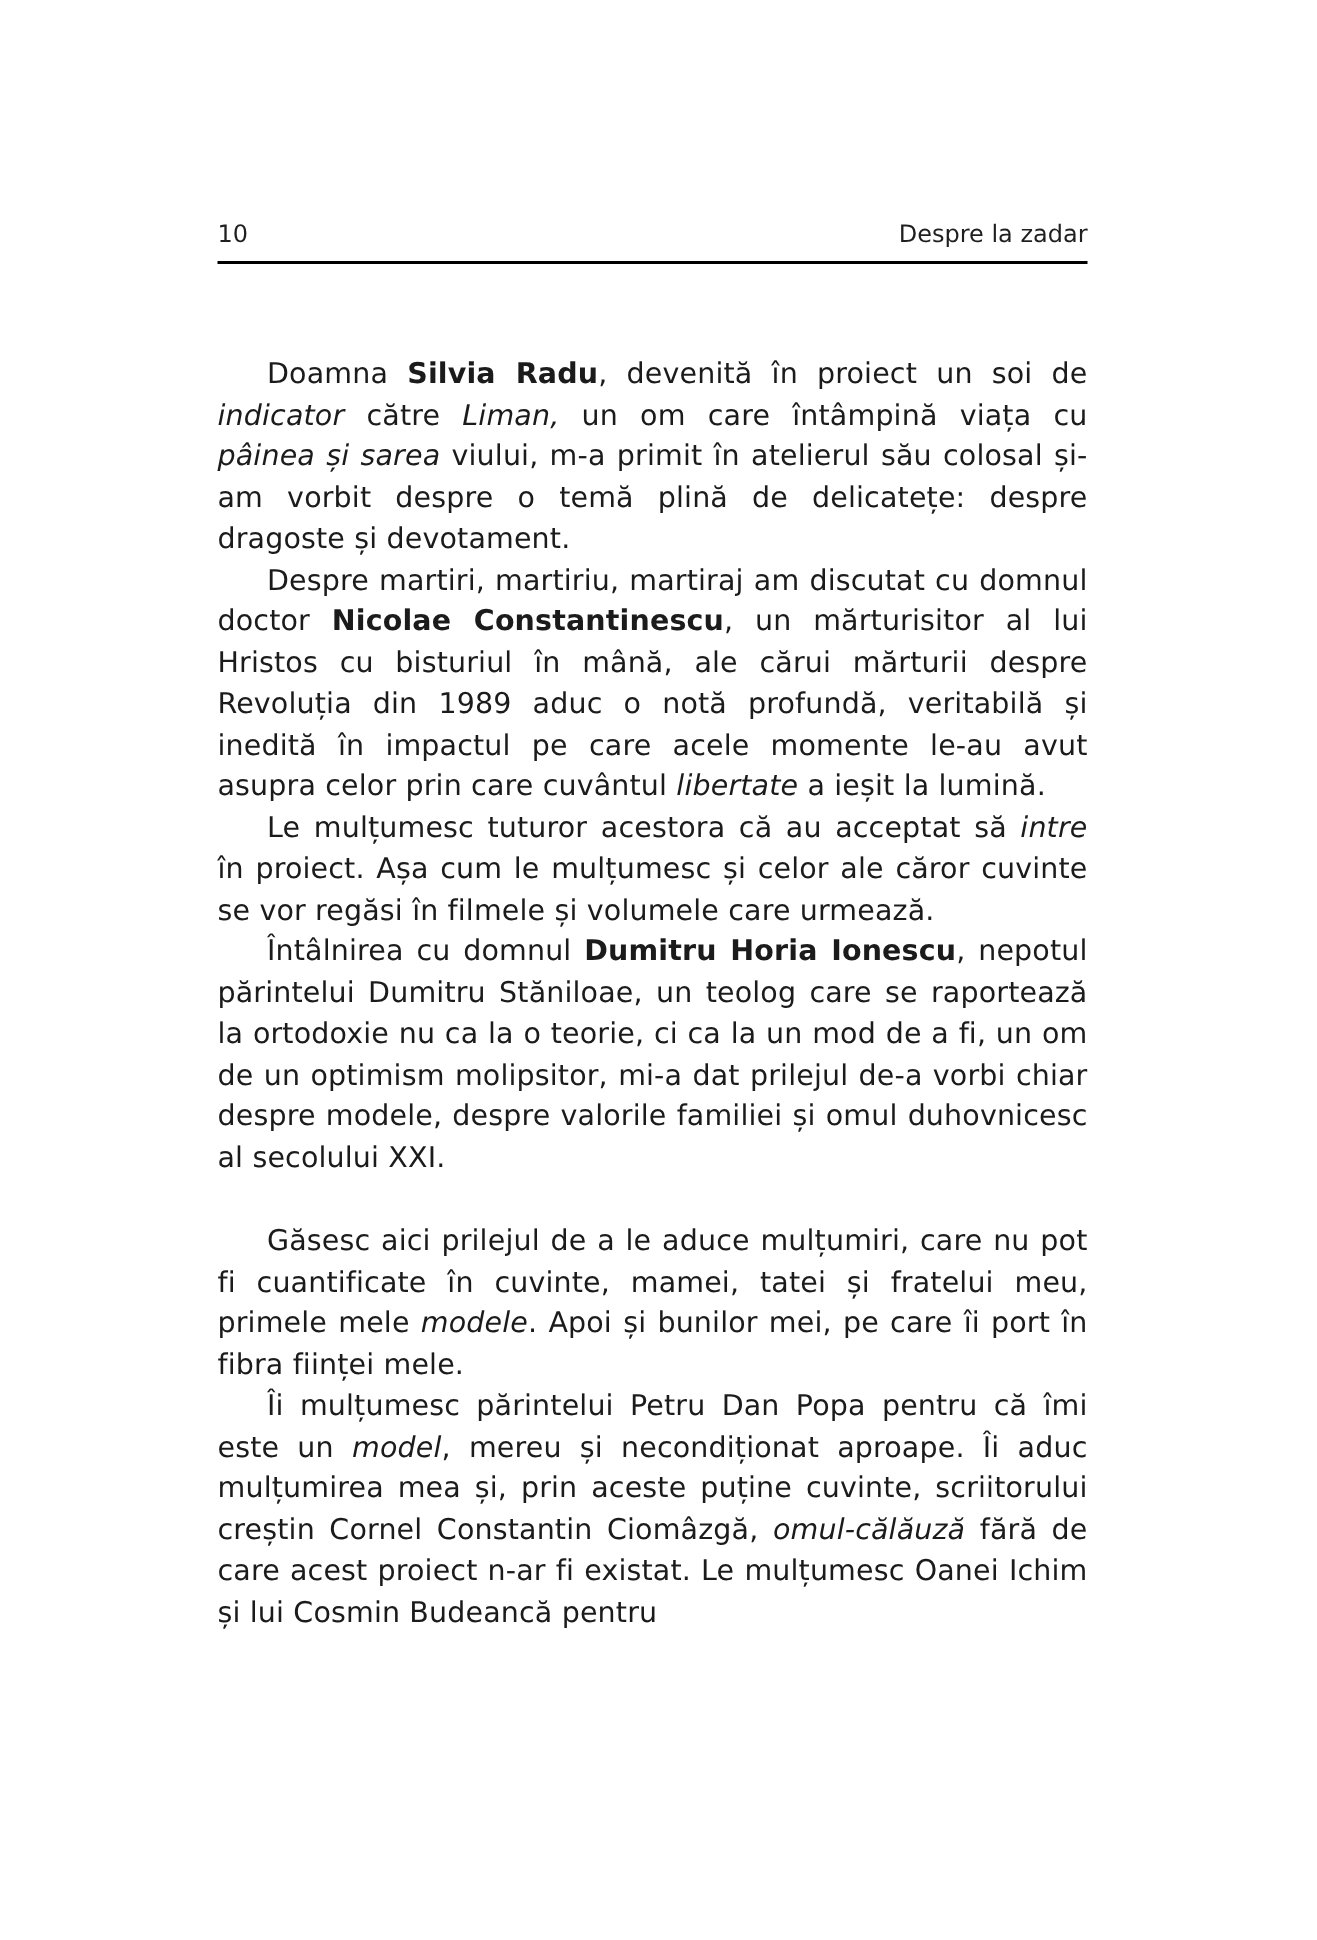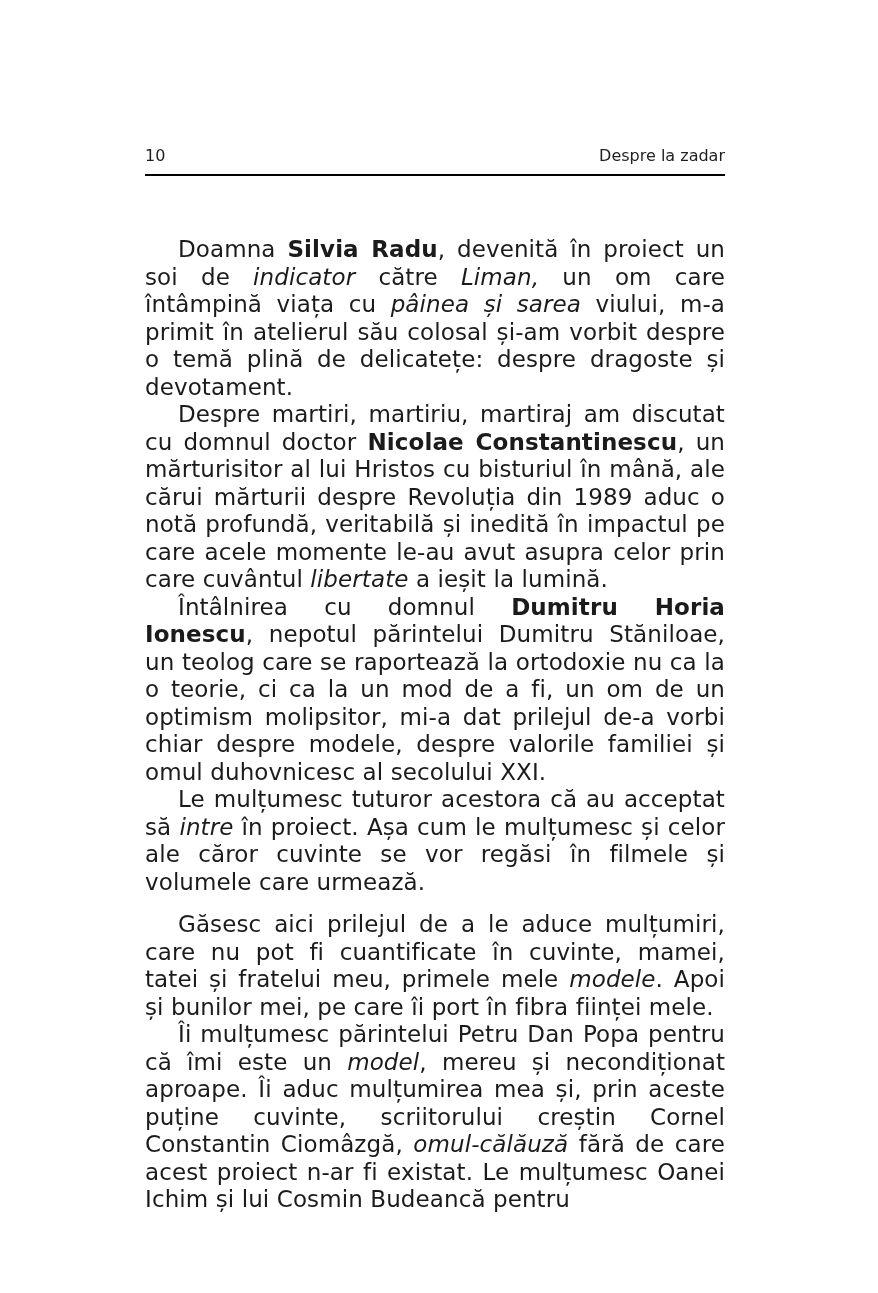--- a/index.html
+++ b/index.html
@@ -31,45 +31,45 @@
     line-height:20px;
     color:#1f1f1f;
   }
   .header-rule{
     margin-top:8px;
     height:0;
     border-bottom:2px solid var(--rule-color);
   }
   .page-body{
     margin-top:60px;
-    font-size:23px;
+    font-size:19px;
     line-height:27.5px;
     text-align:justify;
     letter-spacing:0.1px;
   }
   .para{
     margin:0;
     text-indent:33px;
   }
   .para.spaced{
-    margin-top:15px;
+    margin-top:28px;
   }
   .bold{font-weight:bold;}
   .italic{font-style:italic;}
 </style>
 </head>
 <body>
 
 <div class="page">
   <header class="page-header">
     <span class="page-number">10</span>
     <span class="running-title">Despre la zadar</span>
   </header>
   <div class="header-rule"></div>
   <main class="page-body" id="page-body">
       <p class="para"><span>Doamna </span><span class="bold">Silvia Radu</span><span>, devenită în proiect un soi de </span><span class="italic">indicator</span><span> către </span><span class="italic">Liman,</span><span> un om care întâmpină viața cu </span><span class="italic">pâinea și sarea</span><span> viului, m-a primit în atelierul său colosal și-am vorbit despre o temă plină de delicatețe: despre dragoste și devotament.</span></p>
       <p class="para"><span>Despre martiri, martiriu, martiraj am discutat cu domnul doctor </span><span class="bold">Nicolae Constantinescu</span><span>, un mărturisitor al lui Hristos cu bisturiul în mână, ale cărui mărturii despre Revoluția din 1989 aduc o notă profundă, veritabilă și inedită în impactul pe care acele momente le-au avut asupra celor prin care cuvântul </span><span class="italic">libertate</span><span> a ieșit la lumină.</span></p>
+      <p class="para"><span>Le mulțumesc tuturor acestora că au acceptat să </span><span class="italic">intre</span><span> în proiect. Așa cum le mulțumesc și celor ale căror cuvinte se vor regăsi în filmele și volumele care urmează.</span></p>
       <p class="para"><span>Întâlnirea cu domnul </span><span class="bold">Dumitru Horia Ionescu</span><span>, nepotul părintelui Dumitru Stăniloae, un teolog care se raportează la ortodoxie nu ca la o teorie, ci ca la un mod de a fi, un om de un optimism molipsitor, mi-a dat prilejul de-a vorbi chiar despre modele, despre valorile familiei și omul duhovnicesc al secolului XXI.</span></p>
-      <p class="para"><span>Le mulțumesc tuturor acestora că au acceptat să </span><span class="italic">intre</span><span> în proiect. Așa cum le mulțumesc și celor ale căror cuvinte se vor regăsi în filmele și volumele care urmează.</span></p>
       <p class="para spaced"><span>Găsesc aici prilejul de a le aduce mulțumiri, care nu pot fi cuantificate în cuvinte, mamei, tatei și fratelui meu, primele mele </span><span class="italic">modele</span><span>. Apoi și bunilor mei, pe care îi port în fibra ființei mele.</span></p>
       <p class="para"><span>Îi mulțumesc părintelui Petru Dan Popa pentru că îmi este un </span><span class="italic">model</span><span>, mereu și necondiționat aproape. Îi aduc mulțumirea mea și, prin aceste puține cuvinte, scriitorului creștin Cornel Constantin Ciomâzgă, </span><span class="italic">omul-călăuză</span><span> fără de care acest proiect n-ar fi existat. Le mulțumesc Oanei Ichim și lui Cosmin Budeancă pentru</span></p>
     </main>
 </div>
 
 </body></html>

